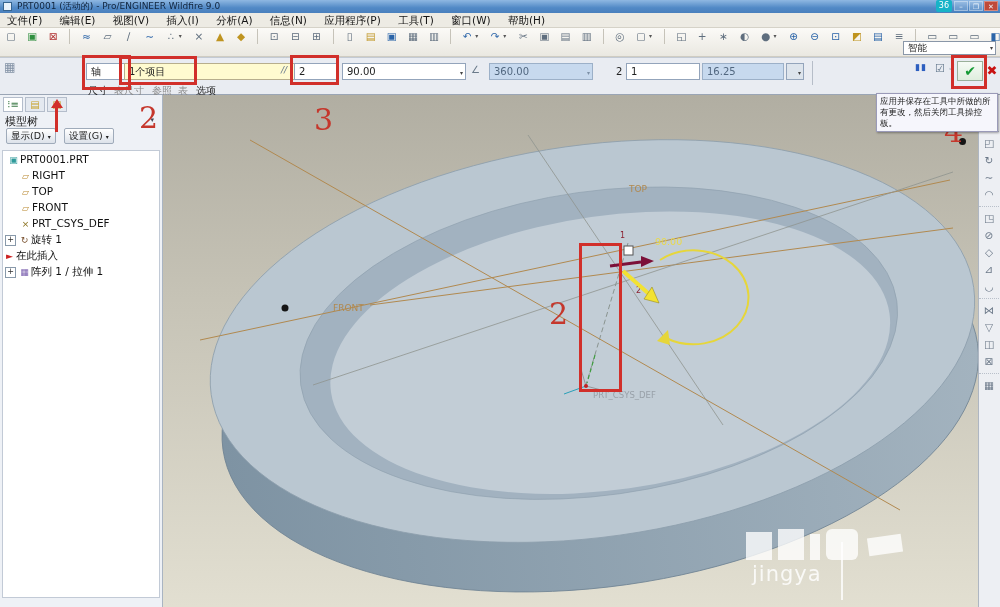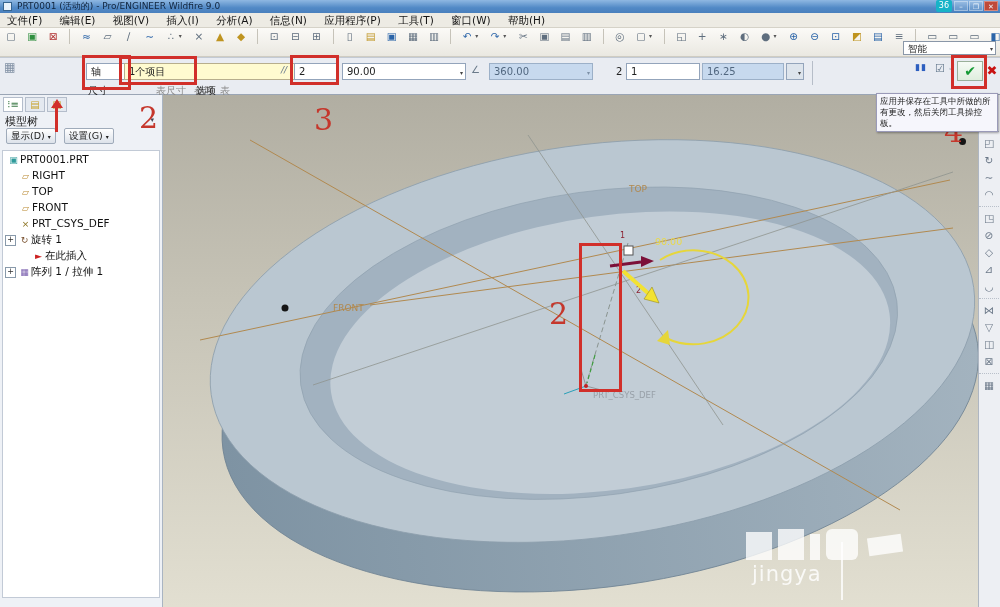--- a/index.html
+++ b/index.html
@@ -24,32 +24,32 @@
   .menubar span{display:inline-block;padding:0 7px;}
   
   .toolbar{position:absolute;left:0;top:28px;width:1000px;height:29px;
     background:linear-gradient(#fbfaf7,#eae8e1);border-bottom:1px solid #cfccc2;box-sizing:border-box;white-space:nowrap;padding-left:3px;}
   .ic{display:inline-block;width:16px;height:15px;margin-top:1px;text-align:center;
     font-size:10.5px;line-height:15px;color:#5f6e7e;vertical-align:top;}
   .ic.b{color:#2a64a8}.ic.y{color:#bf9420}.ic.r{color:#b03030}.ic.gn{color:#2f8f3f}
   .dd{display:inline-block;width:7px;font-size:6px;color:#555;vertical-align:top;line-height:15px;}
   .sep{display:inline-block;width:1px;height:15px;background:#c6c3b9;margin:1px 3px 0 3px;vertical-align:top;}
   .filterbox{position:absolute;left:903px;top:41px;width:93px;height:14px;background:#fff;
-    border:1px solid #8a97a8;font-size:9.5px;line-height:13px;box-sizing:border-box;padding-left:4px;color:#222;}
+    border:1px solid #8a97a8;font-size:9.5px;line-height:13px;box-sizing:border-box;padding-left:4px;color:#222;font-family:Liberation Serif, serif;}
   .filterbox .car{position:absolute;right:2px;top:0;font-size:6px;color:#444;}
   
   .dash{position:absolute;left:0;top:57px;width:1000px;height:38px;background:#e9ecf2;
     border-top:1px solid #c3cad4;border-bottom:1px solid #9aa5b5;box-sizing:border-box;font-size:10px;color:#222;}
   .fld{position:absolute;top:5px;height:17px;box-sizing:border-box;border:1px solid #93a4bb;
     background:#fff;line-height:15px;padding-left:4px;font-size:10px;}
   .fld .car{position:absolute;right:2px;top:1px;font-size:6px;color:#444;}
   .fld.cream{background:#fffbd0;border-color:#b7ae8d;}
   .fld.dis{background:#c7d9ee;color:#51677f;border-color:#9cb0c8;}
   .dtab{position:absolute;top:26px;font-size:10px;color:#222;}
-  .dtab.g{color:#8b8b8b;margin-left:42px;}
+  .dtab.g{color:#8b8b8b;}
   .dctl{position:absolute;top:4px;text-align:center;}
   .checkbtn{position:absolute;left:957px;top:3px;width:26px;height:20px;background:linear-gradient(#f6fbf6,#dfeede);
     border:1px solid #9ab09a;box-sizing:border-box;color:#159a35;font-size:14px;line-height:18px;text-align:center;font-weight:bold;}
   .xbtn{position:absolute;left:985px;top:4px;width:14px;height:18px;color:#c81212;font-size:13px;line-height:18px;text-align:center;font-weight:bold;}
   
   .tooltip{position:absolute;left:876px;top:93px;width:122px;background:#f6f6fc;border:1px solid #9a9ab8;
     box-shadow:1px 1px 2px rgba(0,0,0,.35);font-size:8.5px;line-height:1.3;padding:2px 3px;color:#222;z-index:60;box-sizing:border-box;}
   
   .nav{position:absolute;left:0;top:95px;width:163px;height:512px;background:#eef1f6;
     border-right:1px solid #a9b4c2;box-sizing:border-box;}
@@ -245,21 +245,21 @@
     <span class="mtbtn" style="left:6px;"><span>显示(D)</span> <span style="font-size:6px;">▾</span></span>
     <span class="mtbtn" style="left:64px;"><span>设置(G)</span> <span style="font-size:6px;">▾</span></span>
 
     <div class="treebox">
       <div class="trow" style="padding-left:4px;"><span class="tico" style="color:#2e9a9a;">▣</span><span>PRT0001.PRT</span></div>
       <div class="trow" style="padding-left:16px;"><span class="tico" style="color:#b8872e;">▱</span><span>RIGHT</span></div>
       <div class="trow" style="padding-left:16px;"><span class="tico" style="color:#b8872e;">▱</span><span>TOP</span></div>
       <div class="trow" style="padding-left:16px;"><span class="tico" style="color:#b8872e;">▱</span><span>FRONT</span></div>
       <div class="trow" style="padding-left:16px;"><span class="tico" style="color:#8a7220;">×</span><span>PRT_CSYS_DEF</span></div>
       <div class="trow"><span class="exp">+</span><span class="tico" style="color:#7a5230;">↻</span><span>旋转 1</span></div>
-      <div class="trow" style="padding-left:29px;"><span class="tico" style="color:#cc2222;">►</span><span>在此插入</span></div>
+      <div class="trow" style="padding-left:0;"><span class="tico" style="color:#cc2222;">►</span><span>在此插入</span></div>
       <div class="trow"><span class="exp">+</span><span class="tico" style="color:#7a5fae;">▦</span><span>阵列 1 / 拉伸 1</span></div>
     </div>
   </div>
 
   <div class="vp">
     <svg width="815" height="512" viewBox="0 0 815 512">
       <defs>
         <linearGradient id="wallGrad" x1="0" y1="0" x2="1" y2="0">
           <stop offset="0" stop-color="#7e93a3"></stop>
             <stop offset="1" stop-color="#a3b3bf"></stop>

